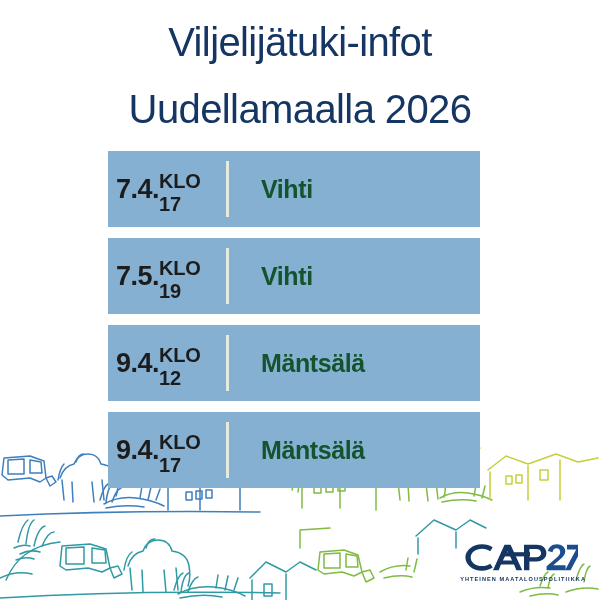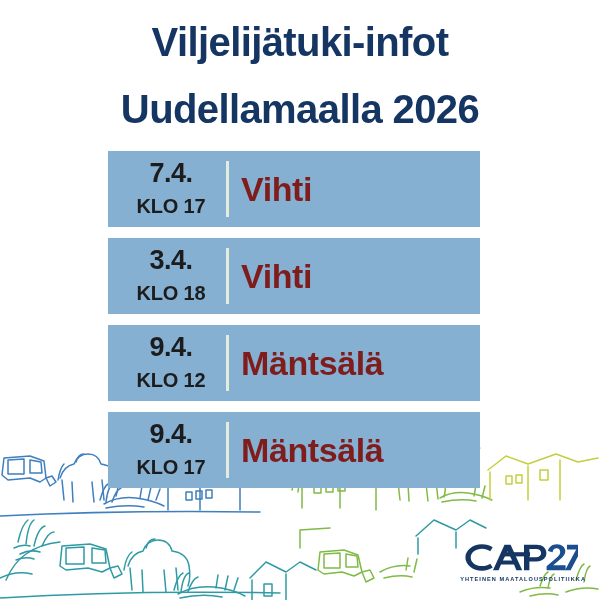--- a/index.html
+++ b/index.html
@@ -28,21 +28,21 @@
     position: absolute;
     top: 18px;
     left: 0;
     width: 600px;
     text-align: center;
     z-index: 5;
   }
   .title-line {
     display: block;
     color: #153663;
-    font-weight: bold;
+    font-weight: normal;
     font-size: 40px;
     line-height: 48px;
     letter-spacing: -0.6px;
     font-family: "Liberation Sans", sans-serif;
   }
   .title-line.line2 {
     font-size: 40px;
     margin-top: 19px;
   }
 
@@ -63,21 +63,21 @@
     display: flex;
     align-items: center;
     box-sizing: border-box;
   }
   .event-row:last-child { margin-bottom: 0; }
 
   .date-cell {
     width: 118px;
     min-width: 118px;
     display: flex;
-    flex-direction: column;
+    flex-direction: row;
     align-items: center;
     justify-content: center;
     color: #1c1c1c;
     padding-left: 8px;
     box-sizing: border-box;
   }
   .date-day {
     font-size: 27px;
     font-weight: bold;
     line-height: 27px;
@@ -93,25 +93,25 @@
     margin-top: 8px;
   }
   .divider {
     width: 3px;
     height: 56px;
     background: #e4ecdf;
     flex: 0 0 3px;
   }
   .place-cell {
     flex: 1;
-    padding-left: 12px;
-    font-size: 34px;
+    padding-left: 32px;
+    font-size: 25px;
     font-weight: bold;
     letter-spacing: -0.4px;
-    color: #7f1d1d;
+    color: #14532d;
     line-height: 32px;
   }
 
   
   .illustration {
     position: absolute;
     left: 0;
     bottom: 0;
     width: 600px;
     height: 170px;
@@ -257,22 +257,22 @@
       <div class="date-cell">
         <span class="date-day">7.4.</span>
         <span class="date-time">KLO 17</span>
       </div>
       <div class="divider"></div>
       <div class="place-cell">Vihti</div>
     </div>
 
     <div class="event-row">
       <div class="date-cell">
-        <span class="date-day">3.4.</span>
-        <span class="date-time">KLO 18</span>
+        <span class="date-day">7.5.</span>
+        <span class="date-time">KLO 19</span>
       </div>
       <div class="divider"></div>
       <div class="place-cell">Vihti</div>
     </div>
 
     <div class="event-row">
       <div class="date-cell">
         <span class="date-day">9.4.</span>
         <span class="date-time">KLO 12</span>
       </div>

